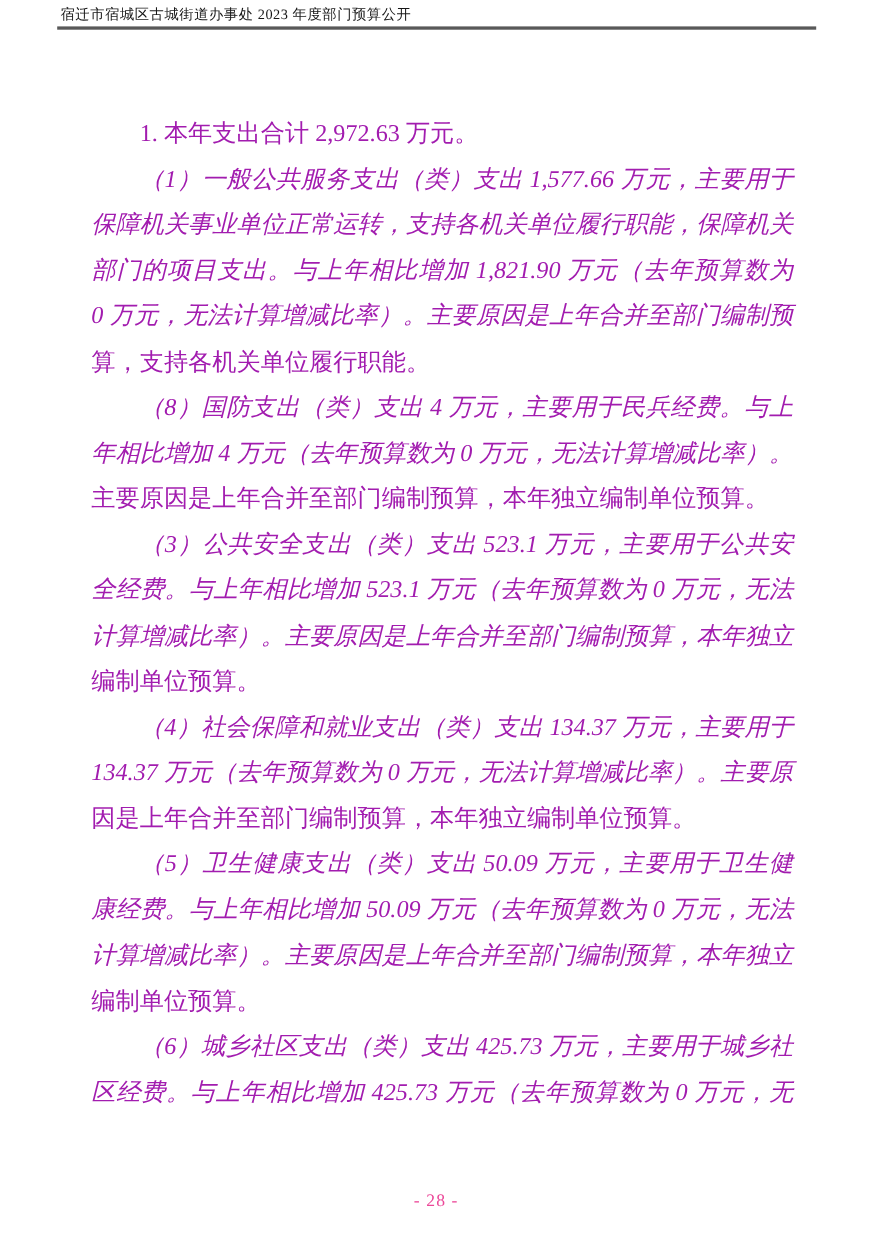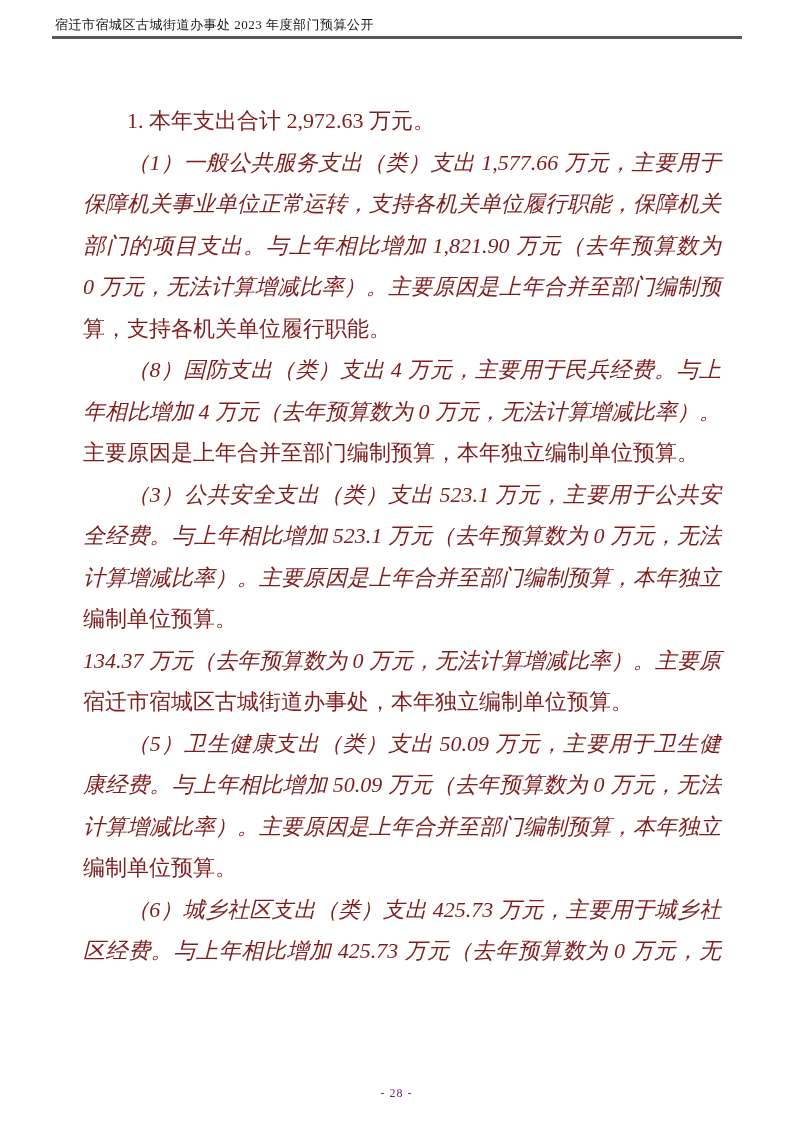--- a/index.html
+++ b/index.html
@@ -13,21 +13,21 @@
     height: 1122px;
     background: #ffffff;
     overflow: hidden;
     font-family: "Liberation Serif", "DejaVu Serif", serif;
     color: #000000;
   }
   
   .page-header {
     position: absolute;
     left: 52px;
-    top: 16px;
+    top: 4px;
     width: 690px;
   }
   .header-title {
     padding-left: 3px;
     font-size: 13px;
     line-height: 17px;
     color: #161616;
     letter-spacing: 0.5px;
     white-space: nowrap;
   }
@@ -38,21 +38,21 @@
     background: #595959;
   }
   
   .doc-body {
     position: absolute;
     left: 83px;
     top: 100px;
     width: 638px;
     font-size: 22px;
     line-height: 41.5px;
-    color: #7f1d1d;
+    color: #a21caf;
   }
   .line {
     text-align: justify;
     text-align-last: left;
     height: 41.5px;
     overflow: visible;
   }
   .line.fill {
     text-align-last: justify;
     font-style: italic;
@@ -62,23 +62,23 @@
   }
   
   .page-footer {
     position: absolute;
     left: 0;
     top: 1083px;
     width: 793px;
     text-align: center;
   }
   .page-number {
-    font-size: 12px;
+    font-size: 16px;
     letter-spacing: 1px;
-    color: #701a75;
+    color: #ec4899;
   }
 </style>
 </head>
 <body>
 
 <div class="page">
 
   <header class="page-header">
     <div class="header-title">宿迁市宿城区古城街道办事处 2023 年度部门预算公开</div>
     <div class="header-rule" style="background: rgb(89, 89, 89);"></div>
@@ -92,22 +92,23 @@
       <div class="line fill">部门的项目支出。与上年相比增加 1,821.90 万元（去年预算数为</div>
       <div class="line fill">0 万元，无法计算增减比率）。主要原因是上年合并至部门编制预</div>
       <div class="line">算，支持各机关单位履行职能。</div>
       <div class="line indent fill">（8）国防支出（类）支出 4 万元，主要用于民兵经费。与上</div>
       <div class="line fill">年相比增加 4 万元（去年预算数为 0 万元，无法计算增减比率）。</div>
       <div class="line">主要原因是上年合并至部门编制预算，本年独立编制单位预算。</div>
       <div class="line indent fill">（3）公共安全支出（类）支出 523.1 万元，主要用于公共安</div>
       <div class="line fill">全经费。与上年相比增加 523.1 万元（去年预算数为 0 万元，无法</div>
       <div class="line fill">计算增减比率）。主要原因是上年合并至部门编制预算，本年独立</div>
       <div class="line">编制单位预算。</div>
+      <div class="line indent fill">（4）社会保障和就业支出（类）支出 134.37 万元，主要用于</div>
       <div class="line fill">134.37 万元（去年预算数为 0 万元，无法计算增减比率）。主要原</div>
-      <div class="line">宿迁市宿城区古城街道办事处，本年独立编制单位预算。</div>
+      <div class="line">因是上年合并至部门编制预算，本年独立编制单位预算。</div>
       <div class="line indent fill">（5）卫生健康支出（类）支出 50.09 万元，主要用于卫生健</div>
       <div class="line fill">康经费。与上年相比增加 50.09 万元（去年预算数为 0 万元，无法</div>
       <div class="line fill">计算增减比率）。主要原因是上年合并至部门编制预算，本年独立</div>
       <div class="line">编制单位预算。</div>
       <div class="line indent fill">（6）城乡社区支出（类）支出 425.73 万元，主要用于城乡社</div>
       <div class="line fill">区经费。与上年相比增加 425.73 万元（去年预算数为 0 万元，无</div>
     </main>
 
   <footer class="page-footer">
     <span class="page-number">- 28 -</span>

